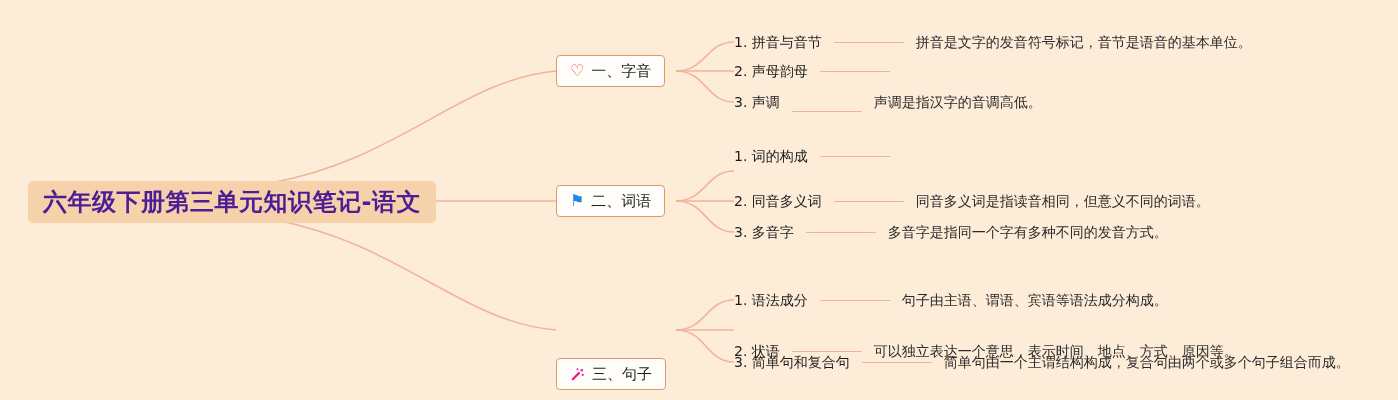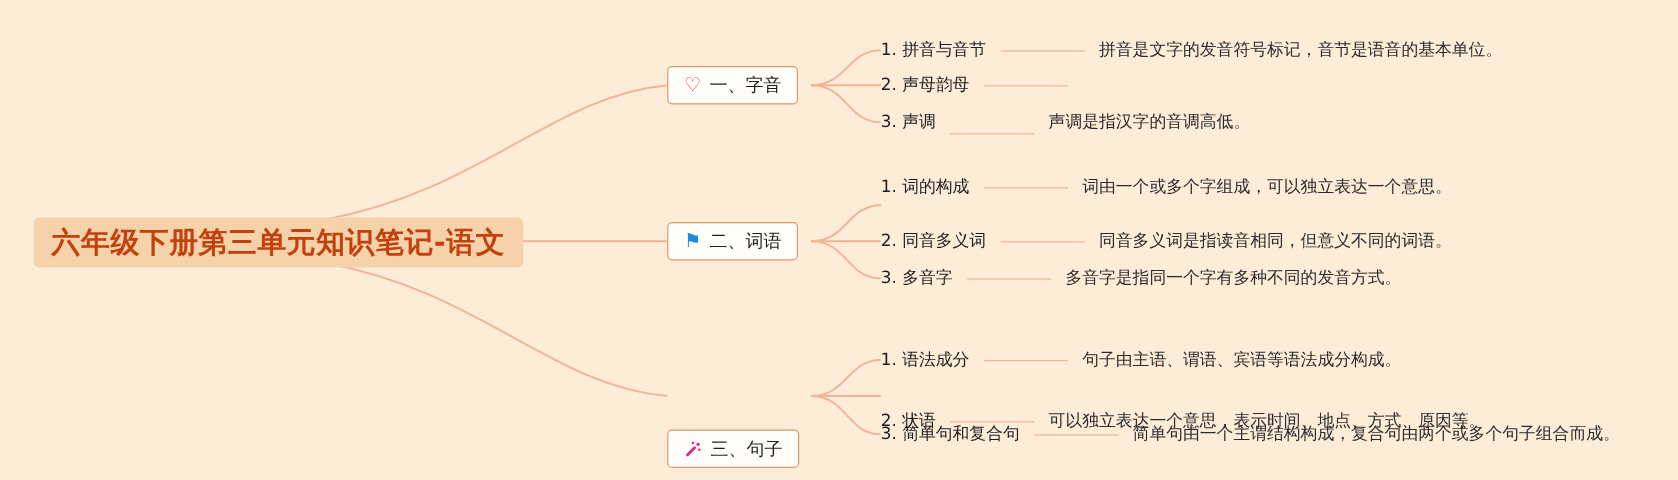--- a/index.html
+++ b/index.html
@@ -10,21 +10,21 @@
     position:relative;overflow:hidden;
     color:#1d1d1d;
   }
   #connectors{position:absolute;left:0;top:0;z-index:0;}
   .node,.row{position:absolute;z-index:1;}
   .central{
     left:28px;top:181px;
     background:#f6d2ab;
     border-radius:5px;
     padding:5px 15px;
-    font-size:24px;font-weight:bold;color:#c2410c;
+    font-size:24px;font-weight:bold;color:#4c1d95;
     letter-spacing:0.5px;
     white-space:nowrap;
   }
   .branch{
     left:556px;height:32px;
     display:flex;align-items:center;gap:7px;
     background:#fffdf9;
     border:1px solid #dc9a68;
     border-radius:4px;
     padding:0 13px;
@@ -93,21 +93,20 @@
   <span class="dsc">声调是指汉字的音调高低。</span>
 </div>
 
 <div class="node branch" style="top:185px;">
   <span class="ic ic-flag">⚑</span>
   <span>二、词语</span>
 </div>
 <div class="row" style="top:146px;">
   <span class="lbl">1. 词的构成</span>
   <span class="tie"></span>
-  <span class="dsc">词由一个或多个字组成，可以独立表达一个意思。</span>
 </div>
 <div class="row" style="top:191px;">
   <span class="lbl">2. 同音多义词</span>
   <span class="tie"></span>
   <span class="dsc">同音多义词是指读音相同，但意义不同的词语。</span>
 </div>
 <div class="row" style="top:222px;">
   <span class="lbl">3. 多音字</span>
   <span class="tie"></span>
   <span class="dsc">多音字是指同一个字有多种不同的发音方式。</span>

